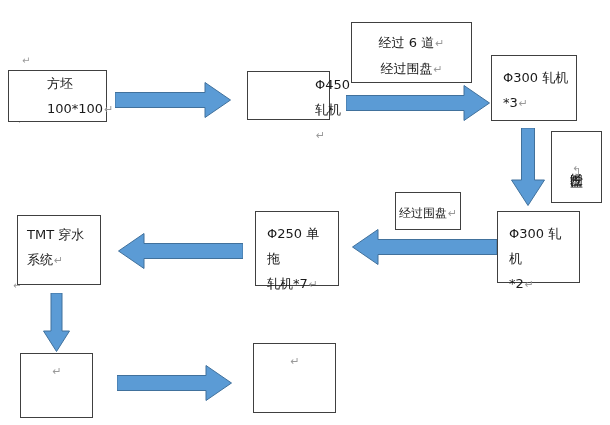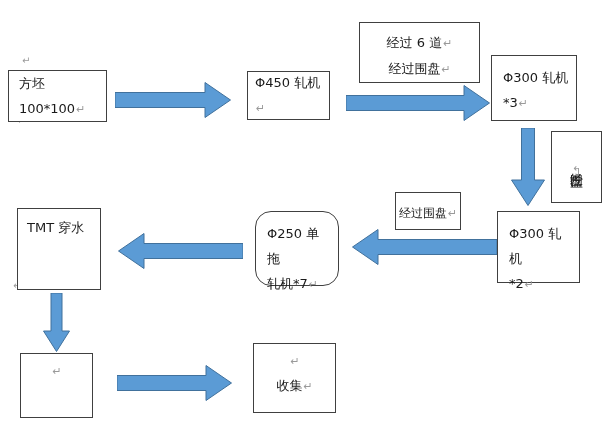--- a/index.html
+++ b/index.html
@@ -7,65 +7,65 @@
     position:relative;width:610px;height:425px;background:var(--background,#fff);
     font-family:"DejaVu Sans","Liberation Sans",sans-serif;
     color:var(--text-color,#1a1a1a);overflow:hidden;
   }
   .box{
     position:absolute;background:#fff;border:1.6px solid var(--box-border,#404040);
     box-sizing:border-box;font-size:13px;line-height:25px;
   }
   .box .txt{color:var(--text-color,#1a1a1a);}
   .mark{color:var(--mark-color,#9a9a9a);font-size:11px;margin-left:1px;}
-  .vcenter{display:flex;align-items:center;}
+  .vcenter{display:flex;align-items:flex-start;padding-left:28px;}
   .center-lines{text-align:center;padding-top:7px;}
   .left-lines{padding:9px 6px 6px 11px;}
   .small-line{font-size:12px;line-height:40px;text-align:center;}
   .two-center{text-align:center;padding-top:5px;line-height:24px;}
   .vert{
     display:flex;flex-direction:column;align-items:center;justify-content:center;
     padding-top:4px;
   }
   .vert .vtxt{
     writing-mode:vertical-rl;text-orientation:upright;letter-spacing:1px;
     font-size:13px;line-height:1;
   }
   .vert .vmark{color:var(--mark-color,#9a9a9a);font-size:11px;line-height:10px;}
   .arrow{position:absolute;display:block;}
   .arrow polygon{fill:var(--arrow-fill,#5B9BD5);stroke:var(--arrow-stroke,#41719C);stroke-width:1;}
   .stray{position:absolute;color:var(--mark-color,#9a9a9a);font-size:10px;line-height:10px;}
   
   #b-billet   {left:8px;  top:70px;  width:99px; height:52px;}
   #b-mill450  {left:247px;top:71px;  width:83px; height:49px;}
-  #b-pass6    {left:351px;top:22px;  width:121px;height:61px;margin-left:8px;}
+  #b-pass6    {left:351px;top:22px;  width:121px;height:61px;}
   #b-mill300a {left:491px;top:55px;  width:86px; height:66px;}
   #b-coilv    {left:551px;top:131px; width:51px; height:72px;}
   #b-mill300b {left:497px;top:211px; width:83px; height:72px;}
   #b-viacoil  {left:395px;top:192px; width:66px; height:38px;}
-  #b-mill250  {left:255px;top:211px; width:84px; height:75px;border-radius:16px;}
-  #b-tmt      {left:17px; top:208px; width:84px; height:82px;}
+  #b-mill250  {left:255px;top:211px; width:84px; height:75px;}
+  #b-tmt      {left:17px; top:215px; width:84px; height:70px;}
   #b-cooling  {left:20px; top:353px; width:73px; height:65px;}
   #b-collect  {left:253px;top:343px; width:83px; height:70px;}
 </style>
 </head>
 <body>
 
 <div id="canvas">
 
   <span class="stray" style="left:22px;top:56px;">↵</span>
   <span class="stray" style="left:17px;top:116px;">↵</span>
   <span class="stray" style="left:13px;top:281px;">↵</span>
 
   <div class="box vcenter" id="b-billet">
     <div style="padding-left:10px;"><span class="txt">方坯 100*100</span><span class="mark">↵</span></div>
   </div>
 
   <div class="box vcenter" id="b-mill450">
-    <div style="padding-left:7px;"><span class="txt">Φ450 轧机</span><span class="mark">↵</span></div>
+    <div style="padding-left:7px;margin-left:32px;"><span class="txt">Φ450 轧机</span><span class="mark">↵</span></div>
   </div>
 
   <div class="box center-lines" id="b-pass6">
     <div><span class="txt">经过 6 道</span><span class="mark">↵</span></div>
     <div><span class="txt">经过围盘</span><span class="mark">↵</span></div>
   </div>
 
   <div class="box left-lines" id="b-mill300a">
     <div><span class="txt">Φ300 轧机</span></div>
     <div><span class="txt">*3</span><span class="mark">↵</span></div>
@@ -85,29 +85,29 @@
     <span class="txt">经过围盘</span><span class="mark">↵</span>
   </div>
 
   <div class="box left-lines" id="b-mill250">
     <div><span class="txt">Φ250 单拖</span></div>
     <div><span class="txt">轧机*7</span><span class="mark">↵</span></div>
   </div>
 
   <div class="box left-lines" id="b-tmt" style="padding-left:9px;padding-top:6px;">
     <div><span class="txt">TMT 穿水</span></div>
+    <div><span class="txt">系统</span><span class="mark">↵</span></div>
   </div>
 
   <div class="box two-center" id="b-cooling">
     <div><span class="mark">↵</span></div>
   </div>
 
   <div class="box two-center" id="b-collect">
     <div><span class="mark">↵</span></div>
-    <div><span class="txt">收集</span><span class="mark">↵</span></div>
   </div>
 
   <svg class="arrow" style="left:115px;top:82px;" width="116" height="36" viewBox="0 0 116 36">
     <polygon points="0,10.5 90,10.5 90,0.5 115.5,18 90,35.5 90,25.5 0,25.5"></polygon>
   </svg>
 
   <svg class="arrow" style="left:346px;top:85px;" width="144" height="36" viewBox="0 0 144 36">
     <polygon points="0,10.5 118,10.5 118,0.5 143.5,18 118,35.5 118,25.5 0,25.5"></polygon>
   </svg>
 

